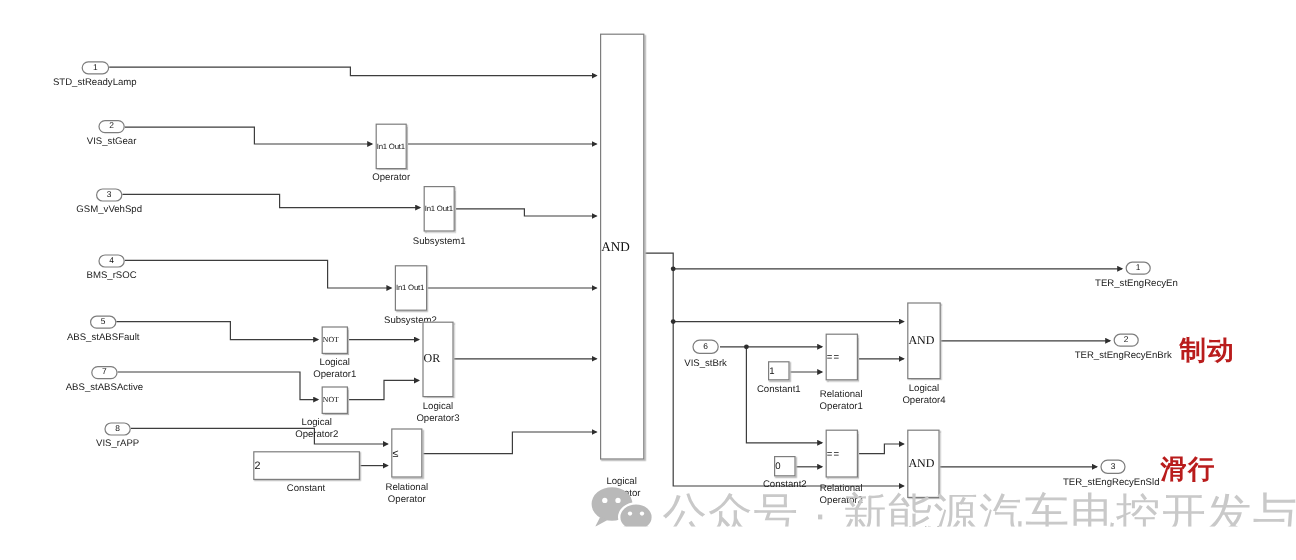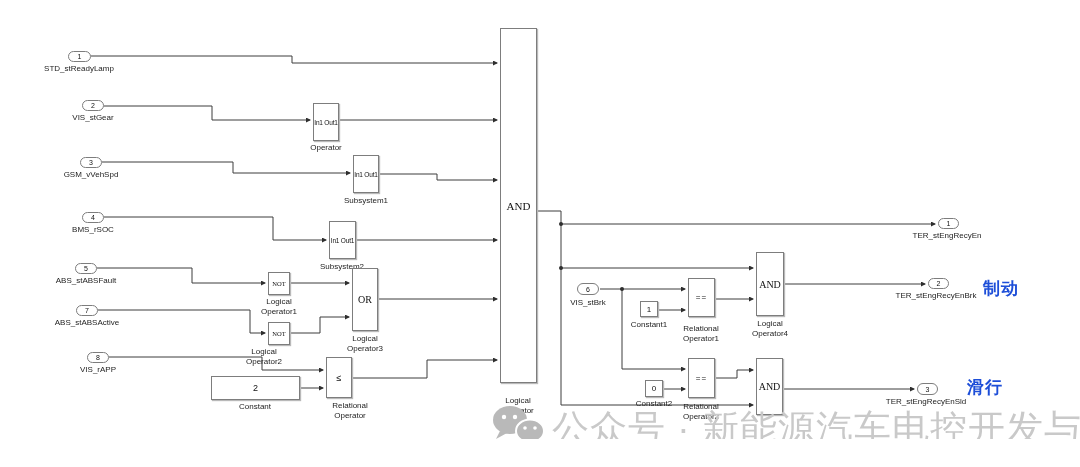--- a/index.html
+++ b/index.html
@@ -1,27 +1,27 @@
 <!DOCTYPE html>
 <html><head>
 <meta charset="utf-8">
 <style>
   html,body{margin:0;padding:0;background:#fff;}
   #canvas{position:relative;width:1080px;height:439px;background:#ffffff;overflow:hidden;
           font-family:"Liberation Sans",sans-serif;}
   svg.wires{position:absolute;left:0;top:0;pointer-events:none;}
   .blk{position:absolute;background:#fff;border:1px solid #7d7d7d;box-shadow:1px 1px 1px #b9b9b9;
-       display:flex;align-items:center;justify-content:center;color:#111;box-sizing:border-box;}
+       display:flex;align-items:center;justify-content:flex-start;color:#111;box-sizing:border-box;}
   .serif{font-family:"Liberation Serif","DejaVu Serif",serif;}
   .lbl{position:absolute;font-size:8px;color:#1c1c1c;text-align:center;line-height:1.3;}
   .oport{position:absolute;background:#fff;border:1px solid #7d7d7d;border-radius:7px;
          display:flex;align-items:center;justify-content:center;font-size:7px;color:#111;
          box-sizing:border-box;}
   .io{font-size:6.5px;letter-spacing:-0.2px;white-space:nowrap;}
-  .redtag{position:absolute;color:#1d4ed8;font-size:17px;font-weight:bold;letter-spacing:1px;}
+  .redtag{position:absolute;color:#b91c1c;font-size:22px;font-weight:bold;letter-spacing:1px;}
   .wm-text{position:absolute;left:552px;top:404px;font-size:37px;color:#c9c9c9;
            letter-spacing:1px;white-space:nowrap;}
   .wm-icon{position:absolute;left:492px;top:405px;}
 </style>
 </head>
 <body>
 
 <div id="canvas">
 
   <svg class="wires" width="1080" height="467">
@@ -176,21 +176,21 @@
   <div class="lbl" style="left:619px;top:320px;width:60px">Constant1</div>
 
   <div class="blk" style="left:645px;top:380px;width:18px;height:17px;font-size:8px">
       <span>0</span>
     </div>
   <div class="lbl" style="left:624px;top:399px;width:60px">Constant2</div>
 
   <div class="blk" style="left:326px;top:357px;width:26px;height:41px;font-size:9px">
       <span>≤</span>
     </div>
-  <div class="lbl" style="left:325px;top:401px;width:50px">Relational Operator</div>
+  <div class="lbl" style="left:314px;top:401px;width:50px">Relational Operator</div>
 
   <div class="blk" style="left:688px;top:278px;width:27px;height:39px;font-size:8px;letter-spacing:1px">
       <span>==</span>
     </div>
   <div class="lbl" style="left:676px;top:324px;width:50px">Relational Operator1</div>
 
   <div class="blk" style="left:688px;top:358px;width:27px;height:40px;font-size:8px;letter-spacing:1px">
       <span>==</span>
     </div>
   <div class="lbl" style="left:676px;top:402px;width:50px">Relational Operator2</div>

